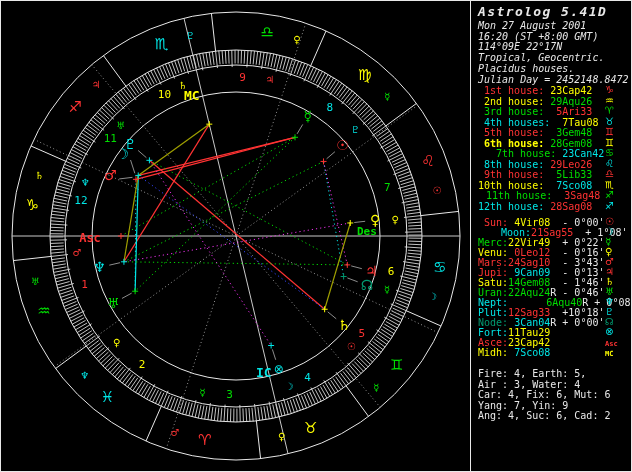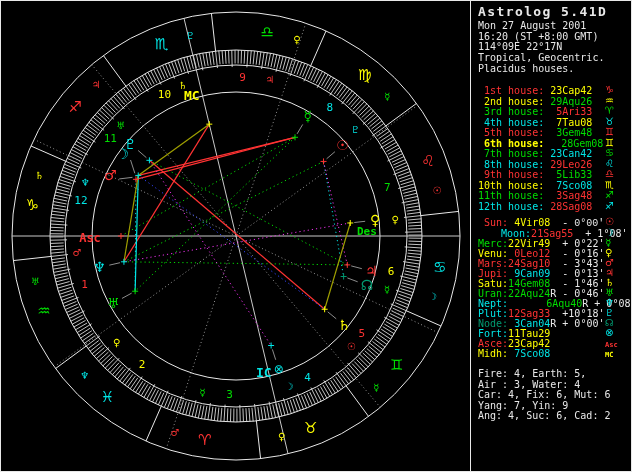--- a/index.html
+++ b/index.html
@@ -3,21 +3,21 @@
 <meta charset="utf-8">
 <style>
   html,body{margin:0;padding:0;background:#000;}
   body{width:632px;height:472px;position:relative;overflow:hidden;
        font-family:"DejaVu Sans Mono",monospace;}
   #frame{position:absolute;inset:0;border:1px solid #e8e8e8;pointer-events:none;z-index:50;}
   #vsep{position:absolute;left:470px;top:0;width:1px;height:472px;background:#e8e8e8;z-index:40;}
   #wheel{position:absolute;left:0;top:0;width:472px;height:472px;}
   #panel{position:absolute;left:471px;top:0;width:161px;height:472px;color:#e8e8e8;}
   .sect{position:absolute;left:7px;right:2px;}
-  #hdr{top:5px;line-height:10.7px;font-size:10px;}
+  #hdr{top:5px;line-height:10.7px;font-size:10px;font-style:italic;}
   #hdr .title{font-size:13px;font-weight:bold;letter-spacing:1.4px;line-height:14px;margin-bottom:2px;}
   #houses{top:86px;line-height:10.5px;font-size:10px;}
   #planets{top:218px;line-height:10.0px;font-size:10px;}
   #stats{top:369px;line-height:10.5px;font-size:10px;}
   .row{position:relative;white-space:pre;height:inherit;}
   .row .g{position:absolute;left:127px;top:-1px;font-family:"DejaVu Sans",sans-serif;font-size:10px;}
   .row .gt{position:absolute;left:127px;top:1px;font-size:7px;font-weight:bold;letter-spacing:0;}
   text{user-select:none;}
 </style>
 </head>
@@ -541,37 +541,38 @@
   </svg>
 
 <div id="panel">
   <div id="hdr" class="sect">
     <div class="title">Astrolog 5.41D</div>
     <div>Mon 27 August 2001</div>
     <div>16:20 (ST +8:00 GMT)</div>
     <div>114°09E 22°17N</div>
     <div>Tropical, Geocentric.</div>
     <div>Placidus houses.</div>
+    <div>Julian Day = 2452148.8472</div>
   </div>
   <div id="houses" class="sect">
       <div class="row"><span style="color: rgb(255, 51, 51);"> 1st house: </span><span style="color: rgb(255, 255, 0);">23Cap42</span><span class="g" style="color: rgb(255, 51, 51);">♑</span></div>
       <div class="row"><span style="color: rgb(255, 255, 0);"> 2nd house: </span><span style="color: rgb(0, 221, 0);">29Aqu26</span><span class="g" style="color: rgb(255, 255, 0);">♒</span></div>
       <div class="row"><span style="color: rgb(0, 221, 0);"> 3rd house: </span><span style="color: rgb(255, 51, 51);"> 5Ari33</span><span class="g" style="color: rgb(0, 221, 0);">♈</span></div>
-      <div class="row"><span style="color: rgb(0, 230, 230);"> 4th house: </span><span style="color: rgb(255, 255, 0);"> 7Tau08</span><span class="g" style="color: rgb(0, 230, 230);">♉</span></div>
+      <div class="row"><span style="color: rgb(0, 230, 230);"> 4th houses: </span><span style="color: rgb(255, 255, 0);"> 7Tau08</span><span class="g" style="color: rgb(0, 230, 230);">♉</span></div>
       <div class="row"><span style="color: rgb(255, 51, 51);"> 5th house: </span><span style="color: rgb(0, 221, 0);"> 3Gem48</span><span class="g" style="color: rgb(255, 51, 51);">♊</span></div>
-      <div class="row"><span style="color: rgb(255, 255, 0); font-weight: bold;"> 6th house: </span><span style="color: rgb(0, 221, 0); margin-left: 11px;">28Gem08</span><span class="g" style="color: rgb(255, 255, 0);">♊</span></div>
-      <div class="row"><span style="color: rgb(0, 221, 0);"> 7th house: </span><span style="color: rgb(0, 230, 230);">23Can42</span><span class="g" style="color: rgb(0, 221, 0);">♋</span></div>
+      <div class="row"><span style="color: rgb(255, 255, 0); font-weight: bold;"> 6th house: </span><span style="color: rgb(0, 221, 0);">28Gem08</span><span class="g" style="color: rgb(255, 255, 0);">♊</span></div>
+      <div class="row"><span style="color: rgb(0, 221, 0); margin-left: 12px;"> 7th house: </span><span style="color: rgb(0, 230, 230);">23Can42</span><span class="g" style="color: rgb(0, 221, 0);">♋</span></div>
       <div class="row"><span style="color: rgb(0, 230, 230);"> 8th house: </span><span style="color: rgb(255, 51, 51);">29Leo26</span><span class="g" style="color: rgb(0, 230, 230);">♌</span></div>
       <div class="row"><span style="color: rgb(255, 51, 51);"> 9th house: </span><span style="color: rgb(0, 221, 0);"> 5Lib33</span><span class="g" style="color: rgb(255, 51, 51);">♎</span></div>
       <div class="row"><span style="color: rgb(255, 255, 0);">10th house: </span><span style="color: rgb(0, 230, 230);"> 7Sco08</span><span class="g" style="color: rgb(255, 255, 0);">♏</span></div>
-      <div class="row"><span style="color: rgb(0, 221, 0);">11th house: </span><span style="color: rgb(255, 51, 51);"> 3Sag48</span><span class="g" style="color: rgb(0, 221, 0);">♐</span></div>
+      <div class="row"><span style="color: rgb(0, 221, 0); margin-left: 8px;">11th house: </span><span style="color: rgb(255, 51, 51);"> 3Sag48</span><span class="g" style="color: rgb(0, 221, 0);">♐</span></div>
       <div class="row"><span style="color: rgb(0, 230, 230);">12th house: </span><span style="color: rgb(255, 51, 51);">28Sag08</span><span class="g" style="color: rgb(0, 230, 230);">♐</span></div>
     </div>
   <div id="planets" class="sect">
-      <div class="row"><span style="color: rgb(255, 51, 51);"> Sun:</span><span style="color: rgb(255, 255, 0);"> 4Vir08</span><span style="color: rgb(232, 232, 232);"> </span><span style="color: rgb(232, 232, 232); font-family: Liberation Mono, monospace;"> - 0°00'</span><span class="g" style="color: rgb(255, 51, 51);">☉</span></div>
+      <div class="row"><span style="color: rgb(255, 51, 51);"> Sun:</span><span style="color: rgb(255, 255, 0);"> 4Vir08</span><span style="color: rgb(232, 232, 232);"> </span><span style="color: rgb(232, 232, 232);"> - 0°00'</span><span class="g" style="color: rgb(255, 51, 51);">☉</span></div>
       <div class="row"><span style="color: rgb(0, 230, 230); padding-left: 23px;">Moon:</span><span style="color: rgb(255, 51, 51);">21Sag55</span><span style="color: rgb(232, 232, 232);"> </span><span style="color: rgb(232, 232, 232);"> + 1°08'</span><span class="g" style="color: rgb(0, 230, 230);">☽</span></div>
       <div class="row"><span style="color: rgb(0, 221, 0);">Merc:</span><span style="color: rgb(255, 255, 0);">22Vir49</span><span style="color: rgb(232, 232, 232);"> </span><span style="color: rgb(232, 232, 232);"> + 0°22'</span><span class="g" style="color: rgb(0, 221, 0);">☿</span></div>
       <div class="row"><span style="color: rgb(255, 255, 0);">Venu:</span><span style="color: rgb(255, 51, 51);"> 0Leo12</span><span style="color: rgb(232, 232, 232);"> </span><span style="color: rgb(232, 232, 232);"> - 0°16'</span><span class="g" style="color: rgb(255, 255, 0);">♀</span></div>
       <div class="row"><span style="color: rgb(255, 51, 51);">Mars:</span><span style="color: rgb(255, 51, 51);">24Sag10</span><span style="color: rgb(232, 232, 232);"> </span><span style="color: rgb(232, 232, 232);"> - 3°43'</span><span class="g" style="color: rgb(255, 51, 51);">♂</span></div>
       <div class="row"><span style="color: rgb(255, 51, 51);">Jupi:</span><span style="color: rgb(0, 230, 230);"> 9Can09</span><span style="color: rgb(232, 232, 232);"> </span><span style="color: rgb(232, 232, 232);"> - 0°13'</span><span class="g" style="color: rgb(255, 51, 51);">♃</span></div>
       <div class="row"><span style="color: rgb(255, 255, 0);">Satu:</span><span style="color: rgb(0, 221, 0);">14Gem08</span><span style="color: rgb(232, 232, 232);"> </span><span style="color: rgb(232, 232, 232);"> - 1°46'</span><span class="g" style="color: rgb(255, 255, 0);">♄</span></div>
       <div class="row"><span style="color: rgb(0, 221, 0);">Uran:</span><span style="color: rgb(0, 221, 0);">22Aqu24</span><span style="color: rgb(232, 232, 232);">R</span><span style="color: rgb(232, 232, 232);"> - 0°46'</span><span class="g" style="color: rgb(0, 221, 0);">♅</span></div>
       <div class="row"><span style="color: rgb(0, 230, 230);">Nept:</span><span style="color: rgb(0, 221, 0); margin-left: 32px;"> 6Aqu40</span><span style="color: rgb(232, 232, 232);">R</span><span style="color: rgb(232, 232, 232);"> + 0°08'</span><span class="g" style="color: rgb(0, 230, 230);">♆</span></div>
       <div class="row"><span style="color: rgb(0, 230, 230);">Plut:</span><span style="color: rgb(255, 51, 51);">12Sag33</span><span style="color: rgb(232, 232, 232);"> </span><span style="color: rgb(232, 232, 232);"> +10°18'</span><span class="g" style="color: rgb(0, 230, 230);">♇</span></div>
       <div class="row"><span style="color: rgb(0, 153, 112);">Node:</span><span style="color: rgb(0, 230, 230);"> 3Can04</span><span style="color: rgb(232, 232, 232);">R</span><span style="color: rgb(232, 232, 232);"> + 0°00'</span><span class="g" style="color: rgb(0, 153, 112);">☊</span></div>

